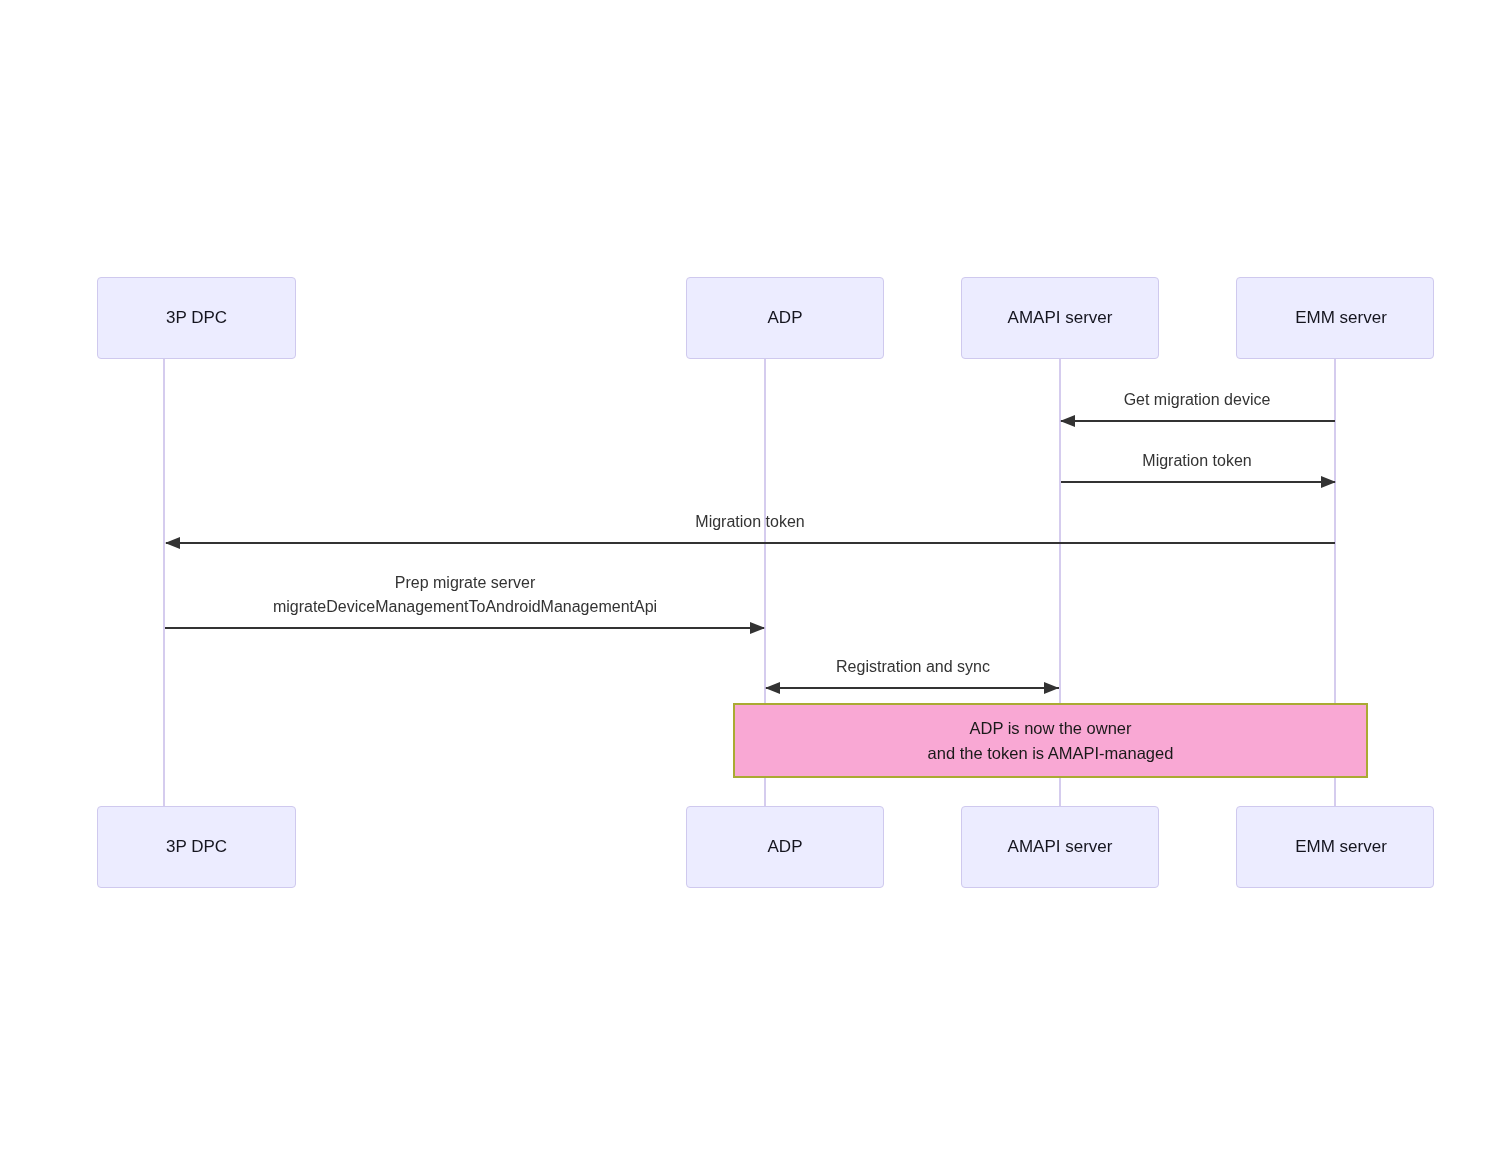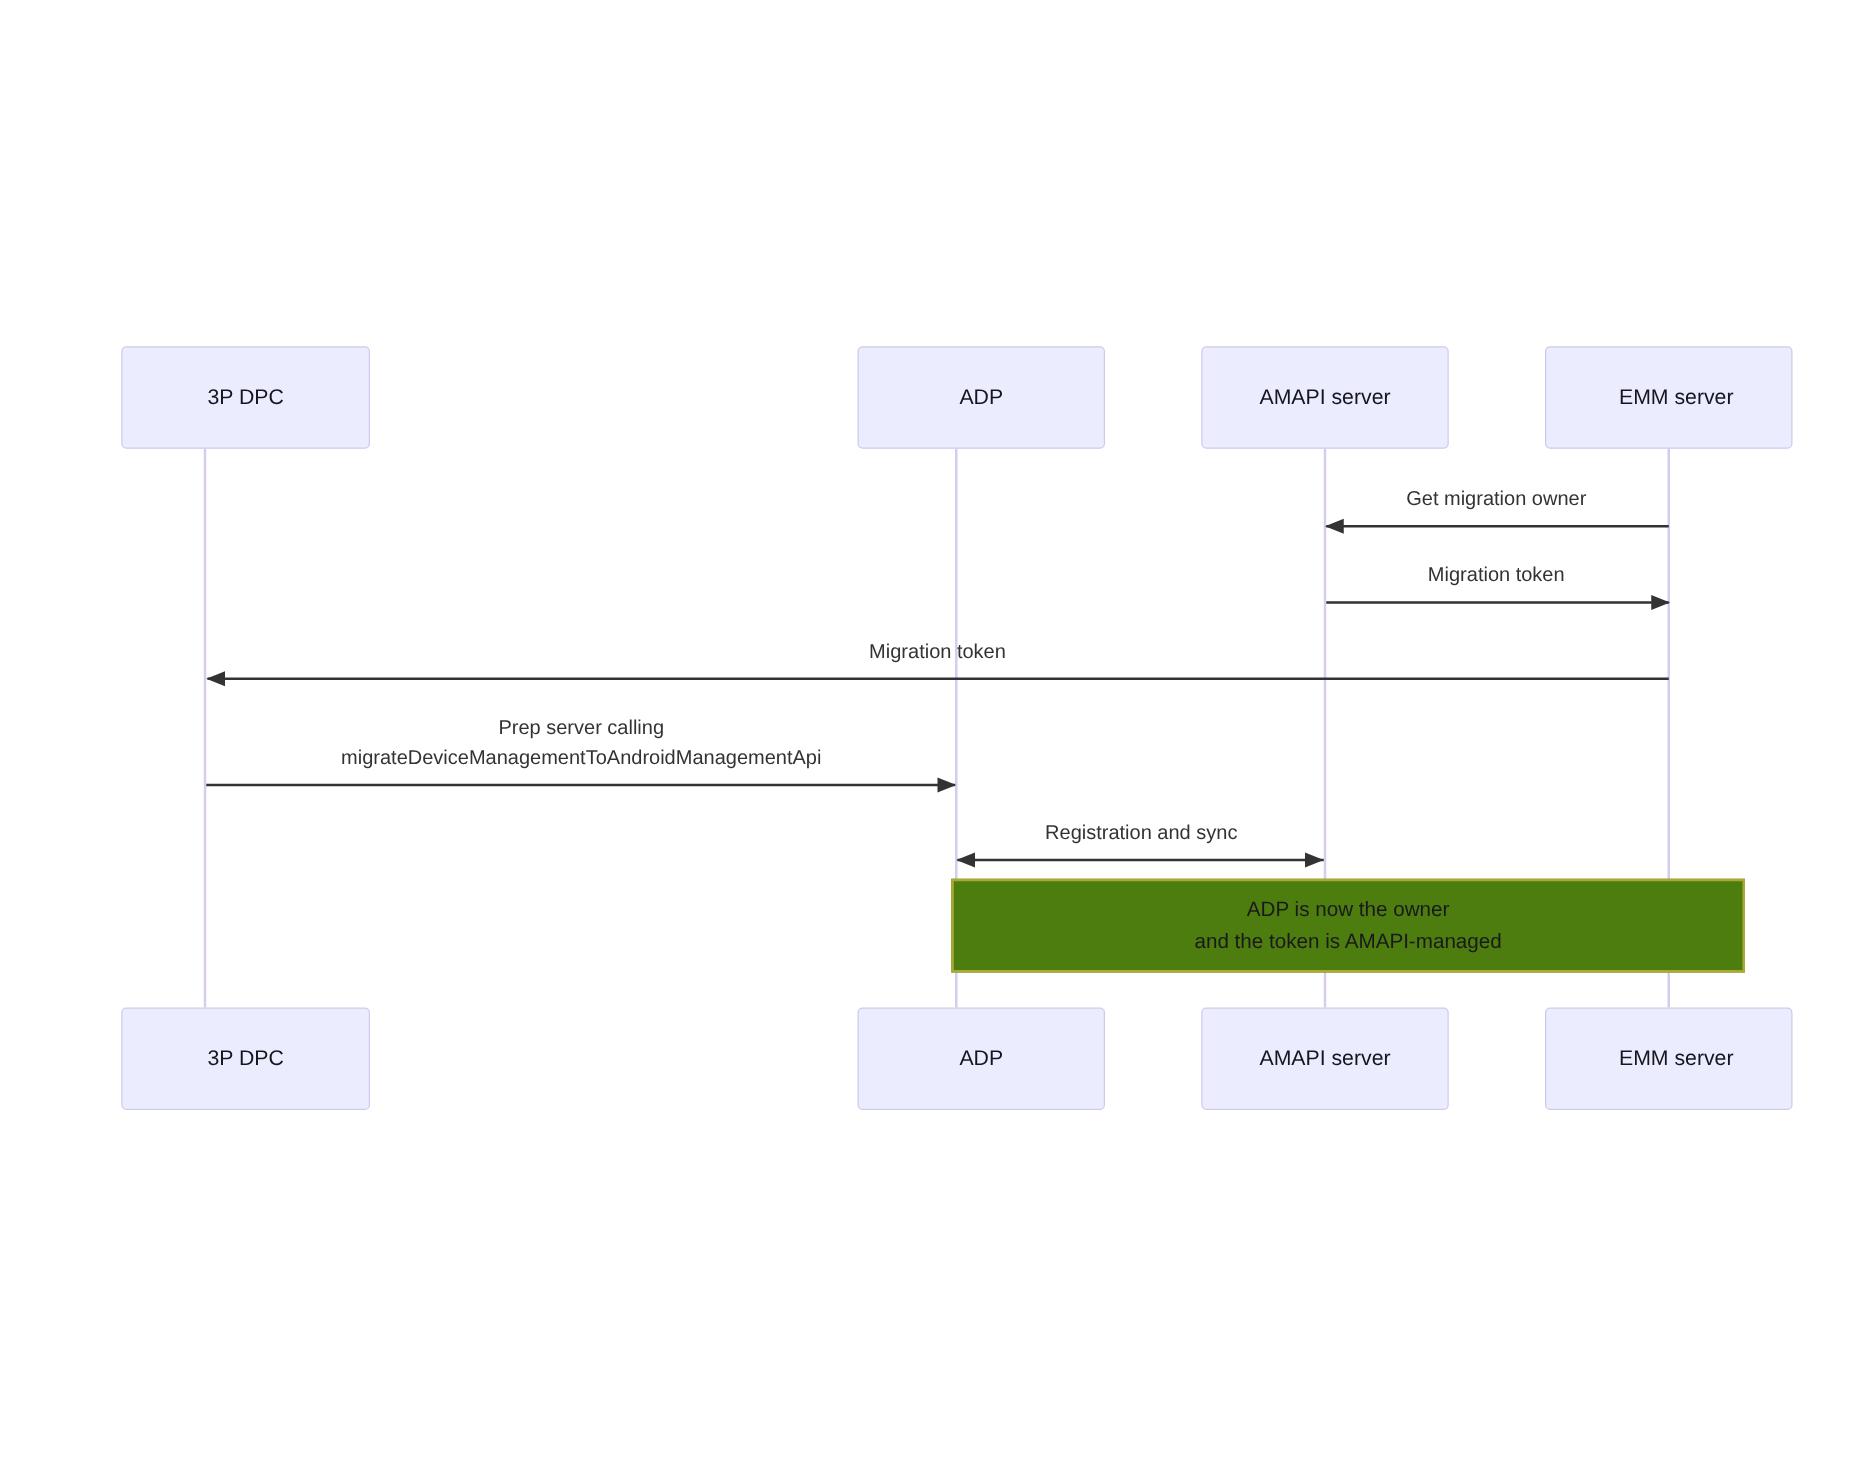--- a/index.html
+++ b/index.html
@@ -102,32 +102,31 @@
   #m5-ah-r { left: 1044px; top: 682px; }
   #m5-label{ left: 763px;  top: 657px; width: 300px; text-align: center; }
 
   
   .note {
     position: absolute;
     left: 733px;
     top: 703px;
     width: 635px;
     height: 75px;
-    background: #4d7c0f;
+    background: #f9a8d4;
     border: 2px solid #AAAA33;
     box-sizing: border-box;
     display: flex;
     flex-direction: column;
     align-items: center;
     justify-content: center;
     font-size: 16.5px;
     line-height: 25px;
     color: #1a1a1a;
     text-align: center;
-    margin-left: 28px;
   }
 </style>
 </head>
 <body>
 
 <div class="canvas">
 
   <div class="lifeline lx0"></div>
   <div class="lifeline lx1"></div>
   <div class="lifeline lx2"></div>
@@ -139,34 +138,34 @@
   <div class="actor row-top ax1">
       <span>ADP</span>
     </div>
   <div class="actor row-top ax2">
       <span>AMAPI server</span>
     </div>
   <div class="actor row-top ax3">
       <span>EMM server</span>
     </div>
 
-  <div class="msg-label" id="m1-label">Get migration owner</div>
+  <div class="msg-label" id="m1-label">Get migration device</div>
   <div class="msg-line" id="m1-line"></div>
   <div class="ah ah-left" id="m1-ah"></div>
 
   <div class="msg-label" id="m2-label">Migration token</div>
   <div class="msg-line" id="m2-line"></div>
   <div class="ah ah-right" id="m2-ah"></div>
 
   <div class="msg-label" id="m3-label">Migration token</div>
   <div class="msg-line" id="m3-line"></div>
   <div class="ah ah-left" id="m3-ah"></div>
 
   <div class="msg-label two-line" id="m4-label">
-    <span>Prep server calling</span>
+    <span>Prep migrate server</span>
     <span>migrateDeviceManagementToAndroidManagementApi</span>
   </div>
   <div class="msg-line" id="m4-line"></div>
   <div class="ah ah-right" id="m4-ah"></div>
 
   <div class="msg-label" id="m5-label">Registration and sync</div>
   <div class="msg-line" id="m5-line"></div>
   <div class="ah ah-left" id="m5-ah-l"></div>
   <div class="ah ah-right" id="m5-ah-r"></div>
 

